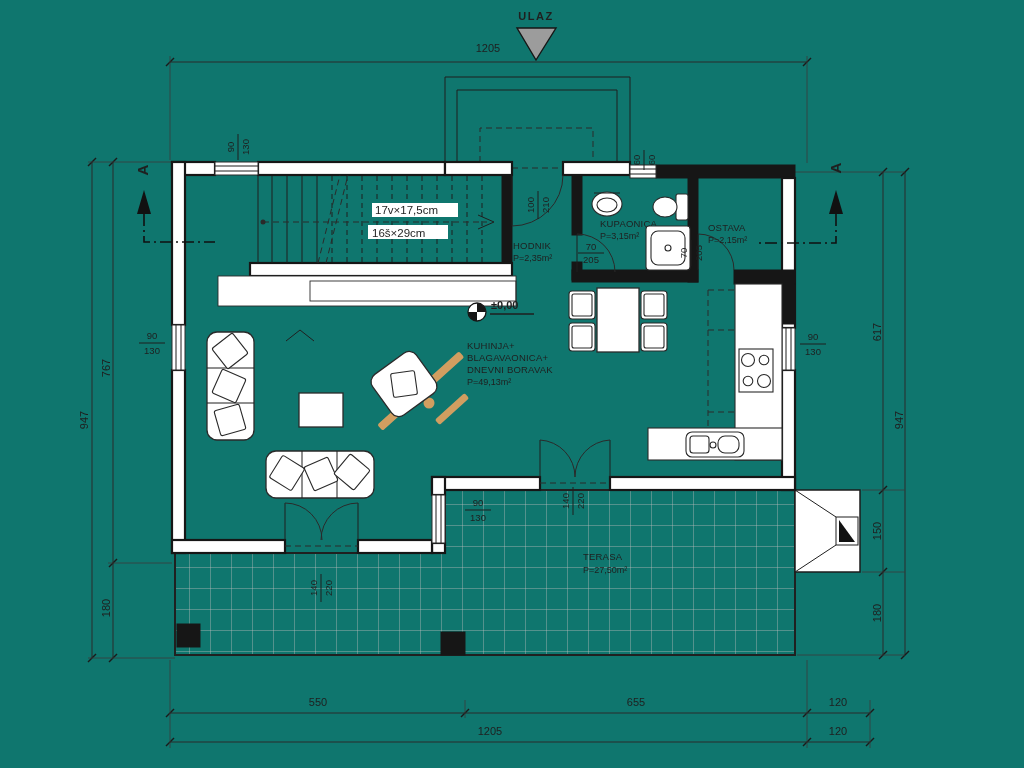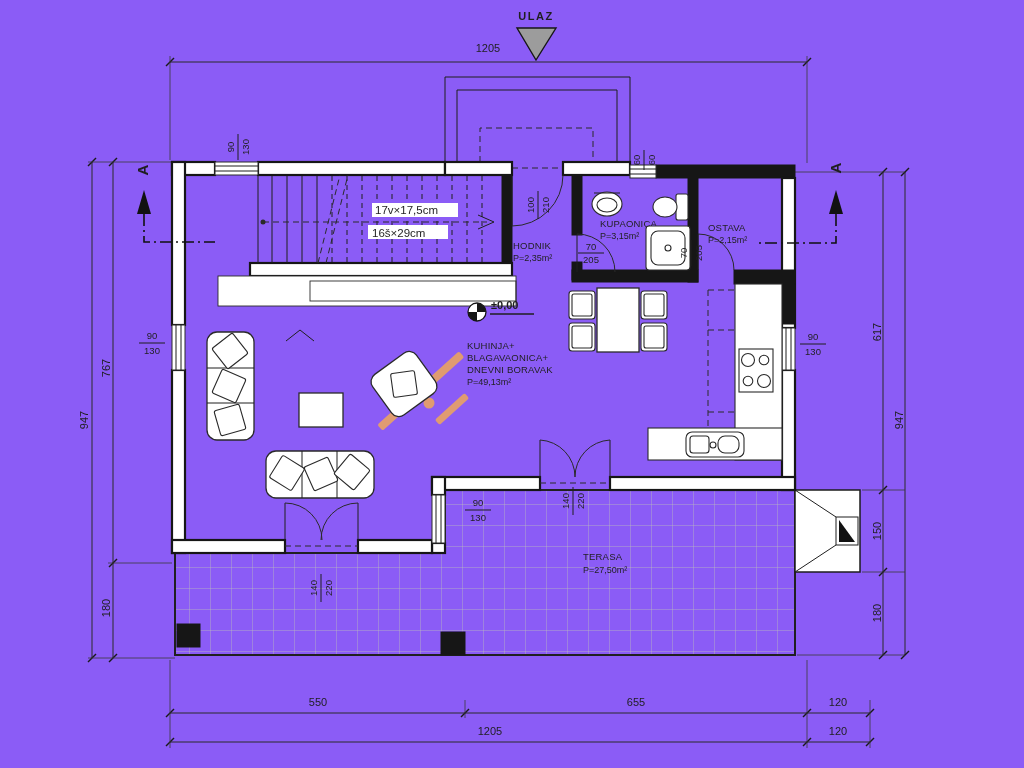--- a/index.html
+++ b/index.html
@@ -1,16 +1,16 @@
 <!DOCTYPE html>
 <html><head>
 <meta charset="utf-8">
 <style>
   html,body{margin:0;padding:0;background:#e8e8e8;}
-  .page{position:relative;width:1024px;height:768px;background:#8b5cf6;margin:0 auto;overflow:hidden;
+  .page{position:relative;width:1024px;height:768px;background:#0f766e;margin:0 auto;overflow:hidden;
         font-family:"Liberation Sans",sans-serif;}
   svg{position:absolute;left:0;top:0;}
   svg text{font-family:"Liberation Sans",sans-serif;fill:#1f1f1f;}
   .dim{font-size:11px;text-anchor:middle;}
   .room{font-size:9.5px;letter-spacing:.2px;}
   .area{font-size:9px;}
   .frac{font-size:9.5px;text-anchor:middle;}
   .ulaz{font-size:11px;font-weight:bold;letter-spacing:1.5px;text-anchor:middle;}
   .sect{font-size:15px;font-weight:bold;text-anchor:middle;}
   .stairtxt{font-size:11.5px;}

